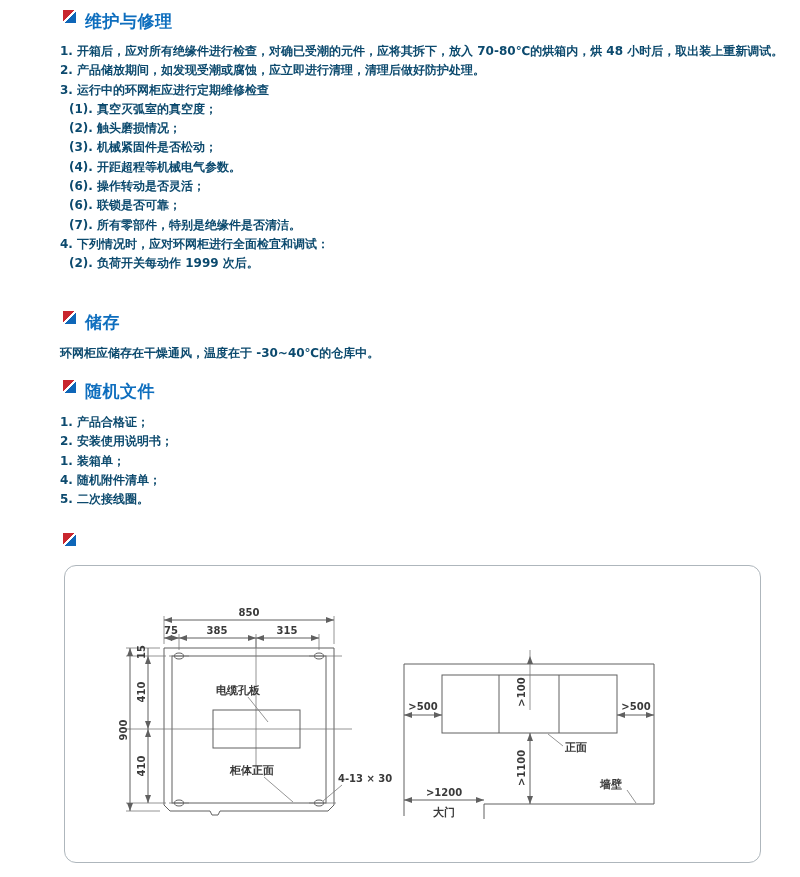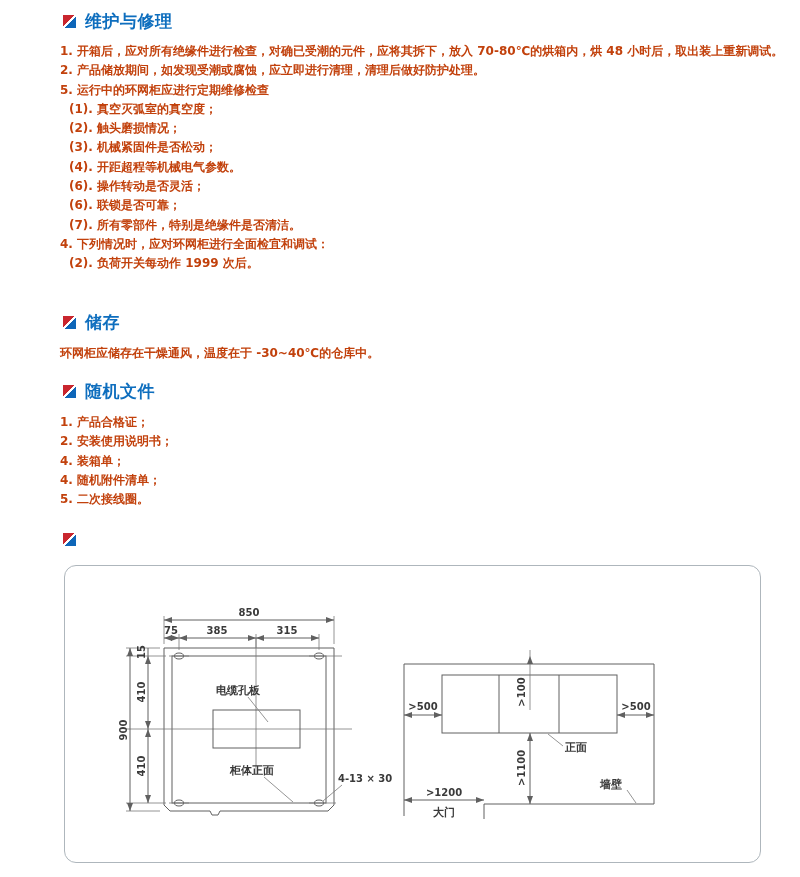--- a/index.html
+++ b/index.html
@@ -1,25 +1,25 @@
 <!DOCTYPE html>
 <html><head>
 <meta charset="utf-8">
 <style>
   * { margin:0; padding:0; box-sizing:border-box; }
   html,body { width:800px; height:877px; background:#ffffff; overflow:hidden;
     font-family:"DejaVu Sans","Liberation Sans",sans-serif; }
   .page { position:relative; width:800px; height:877px; background:#fff; }
 
-  .sec-header { position:absolute; left:63px; display:flex; align-items:center; gap:9px; }
+  .sec-header { position:absolute; left:63px; display:flex; align-items:flex-start; gap:9px; }
   .sec-icon { width:13px; height:13px; flex:0 0 13px;
     background:linear-gradient(135deg,#c9262e 0%,#c9262e 43%,#ffffff 43%,#ffffff 55%,#0e66b8 55%,#0e66b8 100%); }
   .sec-title { font-size:17px; font-weight:bold; color:#0e6ebe; letter-spacing:0.5px; }
 
-  .body-block { position:absolute; left:60px; right:40px; color:#c2410c;
+  .body-block { position:absolute; left:60px; right:40px; color:#0c4a6e;
     font-size:12px; font-weight:600; line-height:19.3px; }
   .line { white-space:nowrap; }
   .line.ind { padding-left:9px; }
 
   .figure-box { position:absolute; left:64px; top:565px; width:697px; height:298px;
     border:1px solid #aeb6bc; border-radius:12px; background:#fff; }
   svg text { fill:#3a3a3a; font-size:10px; font-weight:600; }
   svg text.cjk { font-size:11px; }
   svg .ln { stroke:#606060; stroke-width:1; fill:none; }
   svg .thin { stroke:#7a7a7a; stroke-width:0.8; fill:none; }
@@ -29,21 +29,21 @@
 
 <div class="page">
 
   <div class="sec-header" style="top:10px">
     <span class="sec-icon"></span>
     <span class="sec-title">维护与修理</span>
   </div>
   <div class="body-block" style="top:42px">
     <div class="line">1. 开箱后，应对所有绝缘件进行检查，对确已受潮的元件，应将其拆下，放入 70-80℃的烘箱内，烘 48 小时后，取出装上重新调试。</div>
     <div class="line">2. 产品储放期间，如发现受潮或腐蚀，应立即进行清理，清理后做好防护处理。</div>
-    <div class="line">5. 运行中的环网柜应进行定期维修检查</div>
+    <div class="line">3. 运行中的环网柜应进行定期维修检查</div>
     <div class="line ind">(1). 真空灭弧室的真空度；</div>
     <div class="line ind">(2). 触头磨损情况；</div>
     <div class="line ind">(3). 机械紧固件是否松动；</div>
     <div class="line ind">(4). 开距超程等机械电气参数。</div>
     <div class="line ind">(6). 操作转动是否灵活；</div>
     <div class="line ind">(6). 联锁是否可靠；</div>
     <div class="line ind">(7). 所有零部件，特别是绝缘件是否清洁。</div>
     <div class="line">4. 下列情况时，应对环网柜进行全面检宜和调试：</div>
     <div class="line ind">(2). 负荷开关每动作 1999 次后。</div>
   </div>
@@ -56,21 +56,21 @@
     <div class="line">环网柜应储存在干燥通风，温度在于 -30~40℃的仓库中。</div>
   </div>
 
   <div class="sec-header" style="top:380px">
     <span class="sec-icon"></span>
     <span class="sec-title">随机文件</span>
   </div>
   <div class="body-block" style="top:413px">
     <div class="line">1. 产品合格证；</div>
     <div class="line">2. 安装使用说明书；</div>
-    <div class="line">4. 装箱单；</div>
+    <div class="line">1. 装箱单；</div>
     <div class="line">4. 随机附件清单；</div>
     <div class="line">5. 二次接线圈。</div>
   </div>
 
   <div class="sec-header" style="top:533px">
     <span class="sec-icon"></span>
   </div>
 
   <div class="figure-box">
 

